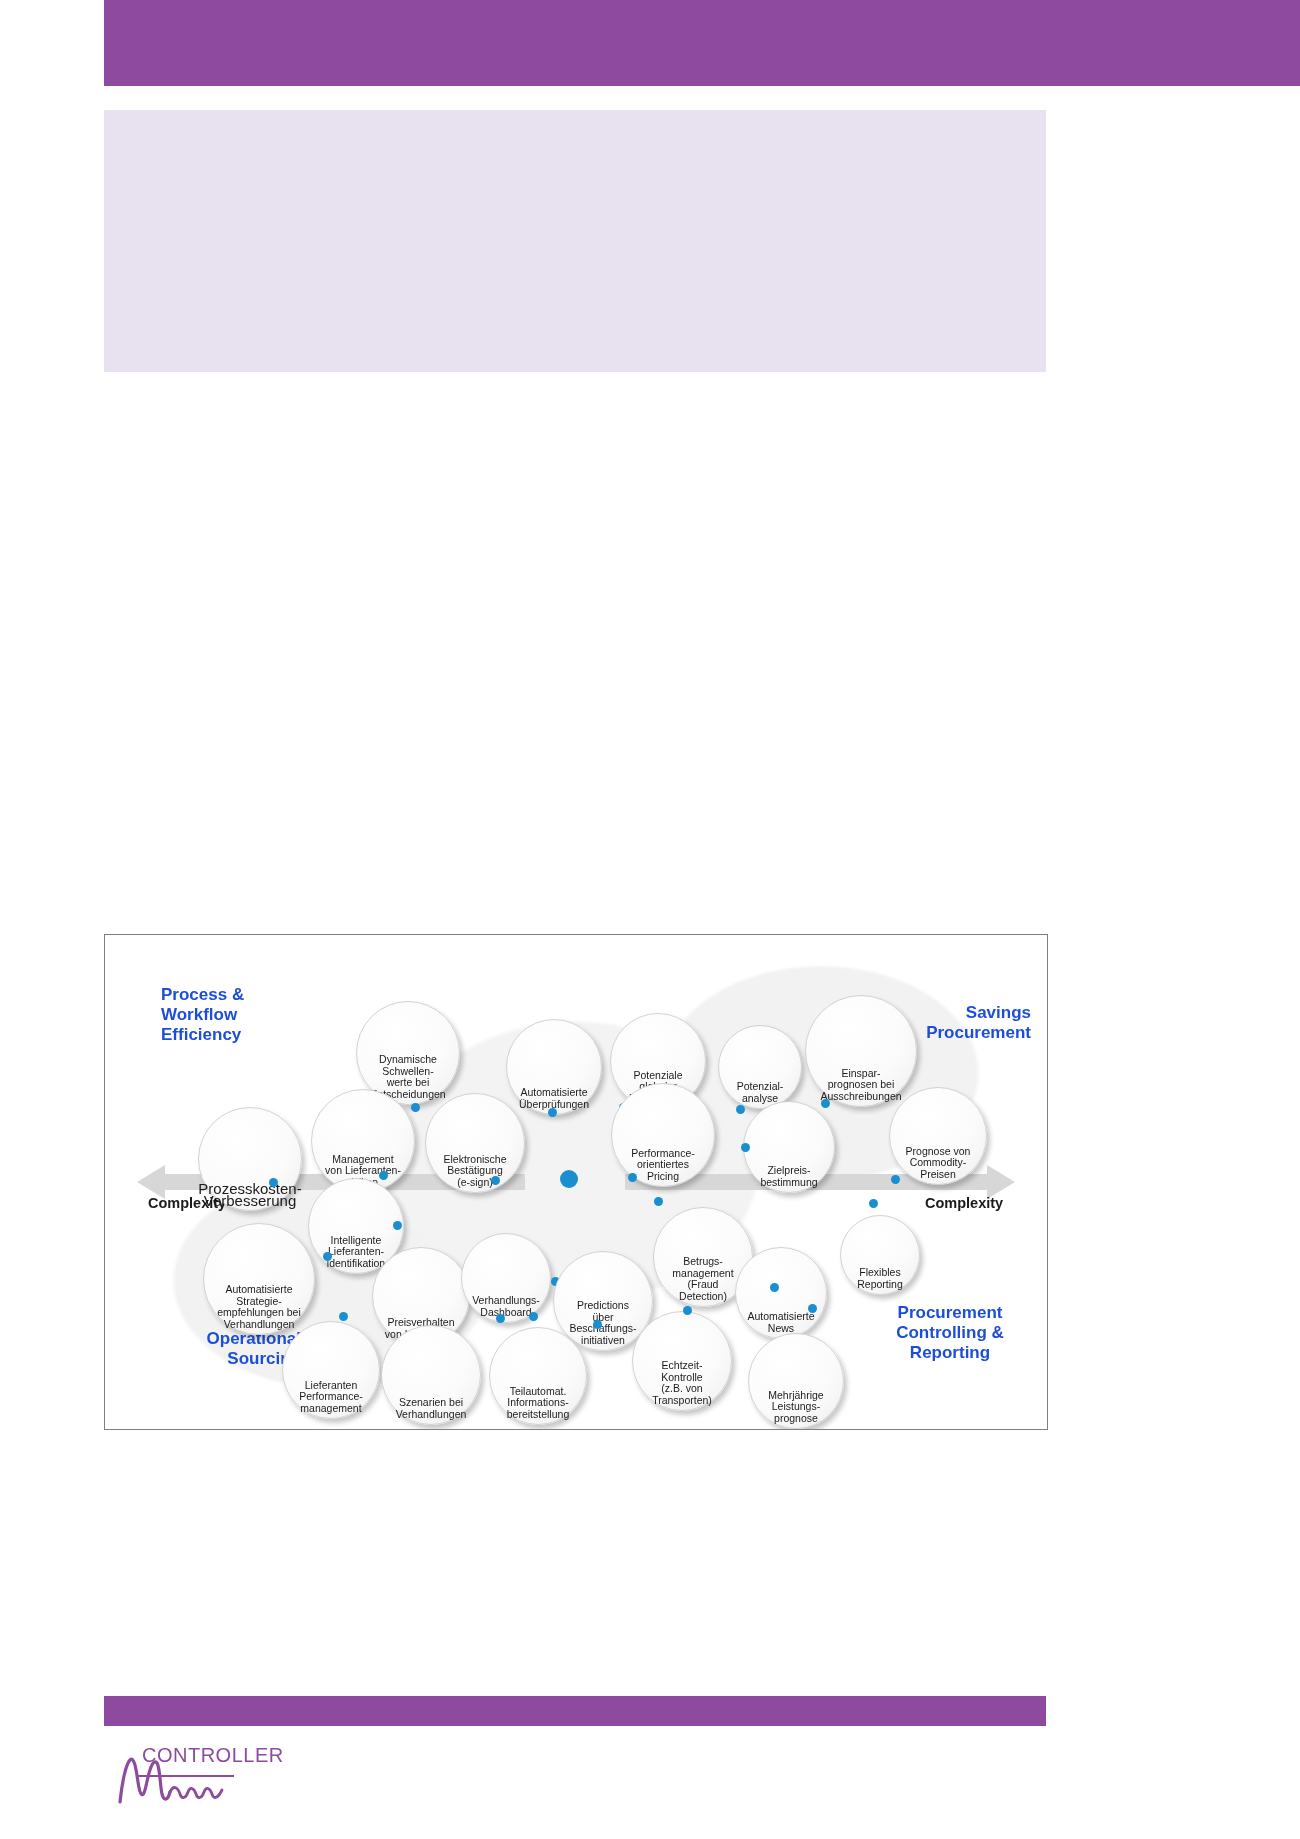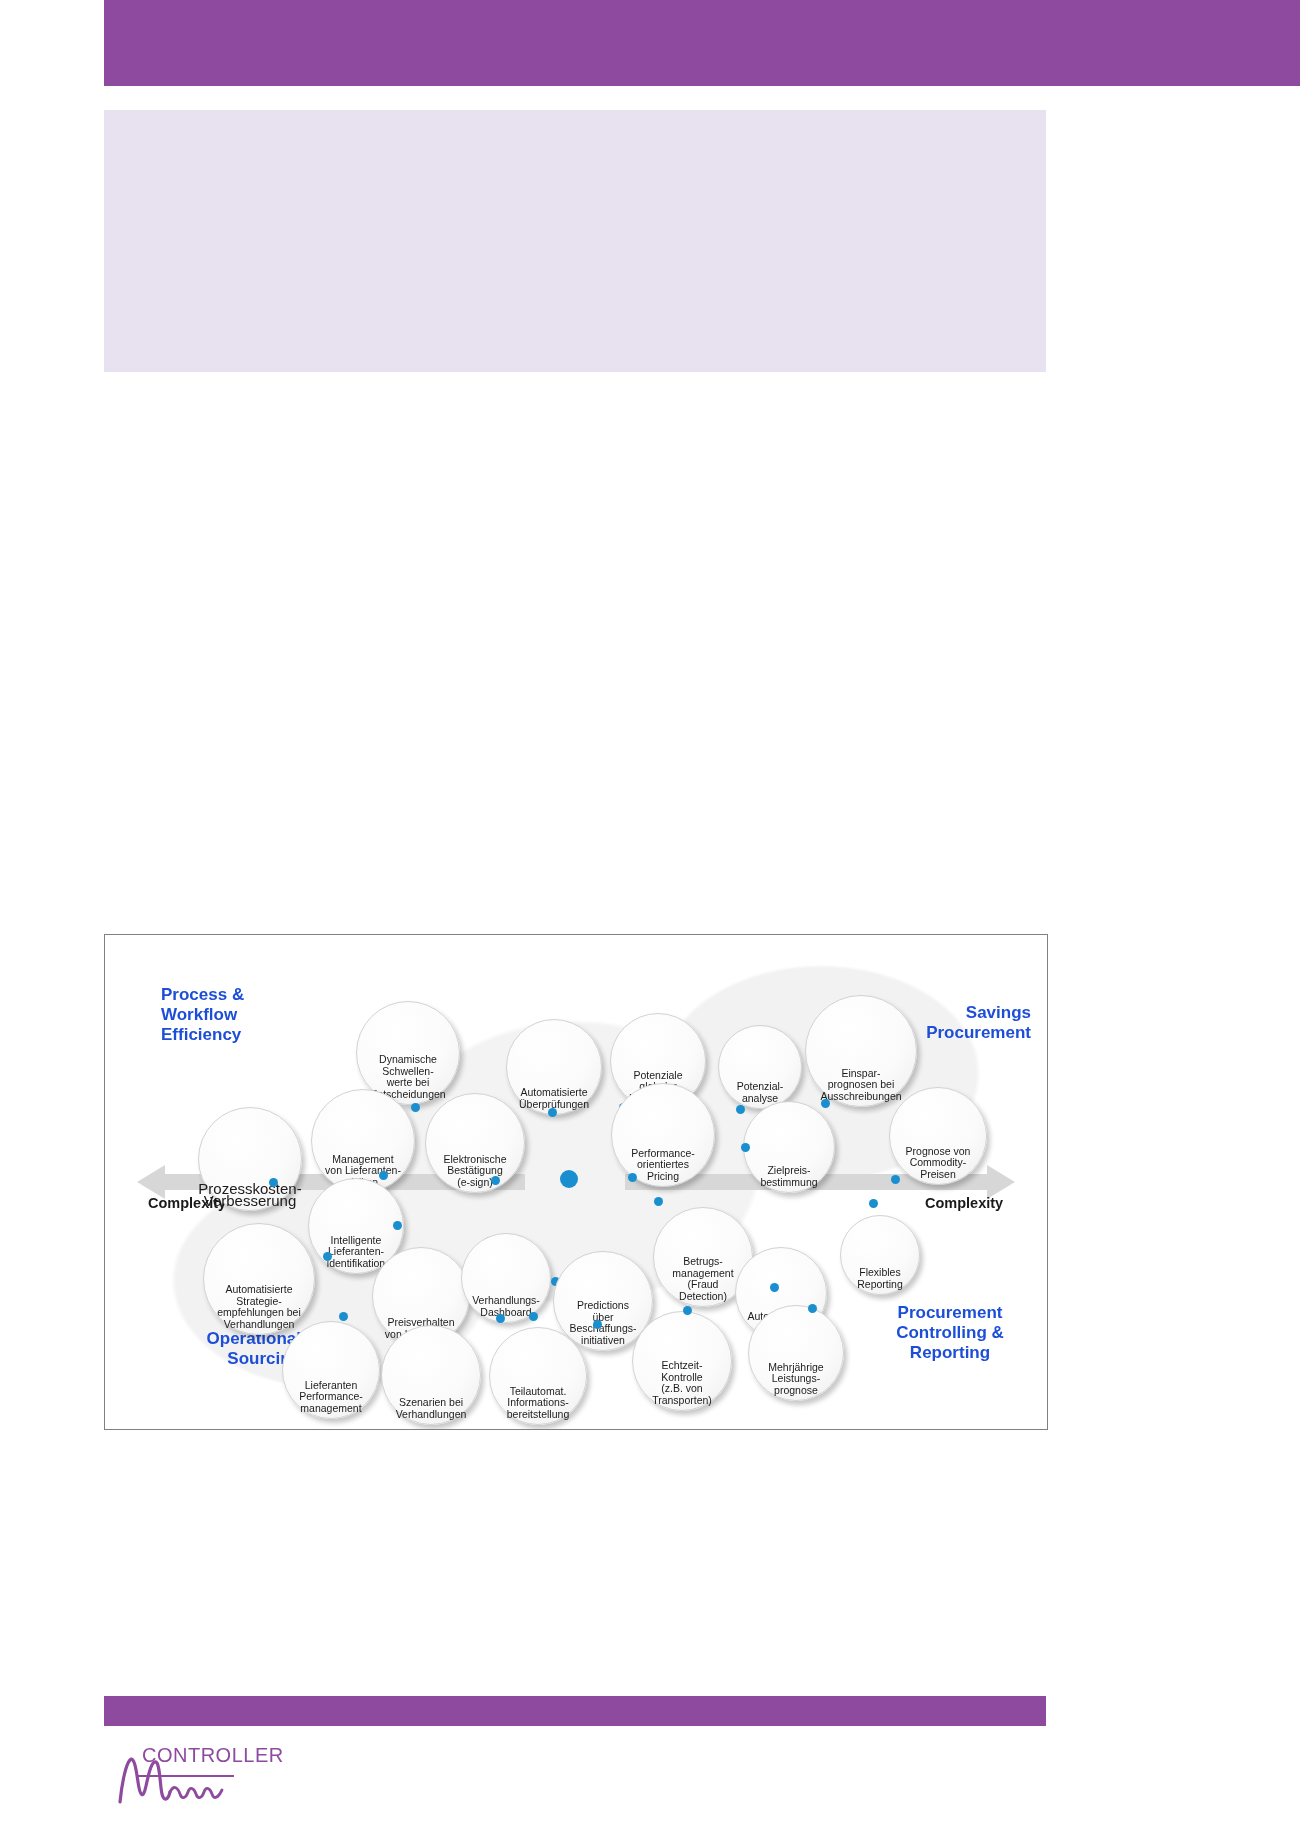--- a/index.html
+++ b/index.html
@@ -244,20 +244,20 @@
       <div class="node-dot" style="left: 390.5px; top: 378.5px; background: rgb(26, 143, 207);"></div>
       <div class="bubble" style="left: 384px; top: 392px; width: 98px; height: 98px; font-size: 10.5px;"><span>Teilautomat.
 Informations-
 bereitstellung</span></div>
       <div class="node-dot" style="left: 423.5px; top: 376.5px; background: rgb(26, 143, 207);"></div>
       <div class="bubble" style="left: 527px; top: 376px; width: 100px; height: 100px; font-size: 10.5px;"><span>Echtzeit-
 Kontrolle
 (z.B. von
 Transporten)</span></div>
       <div class="node-dot" style="left: 577.5px; top: 370.5px; background: rgb(26, 143, 207);"></div>
-      <div class="bubble" style="left: 643px; top: 370px; width: 96px; height: 96px; font-size: 10.5px;"><span>Mehrjährige
+      <div class="bubble" style="left: 643px; top: 398px; width: 96px; height: 96px; font-size: 10.5px;"><span>Mehrjährige
 Leistungs-
 prognose</span></div>
       <div class="node-dot" style="left: 702.5px; top: 368.5px; background: rgb(26, 143, 207);"></div>
     </div>
 
   <div class="hub" id="hub" style="left: 455px; top: 235px; background: rgb(26, 143, 207);"></div>
 </div>
 
 </body></html>

